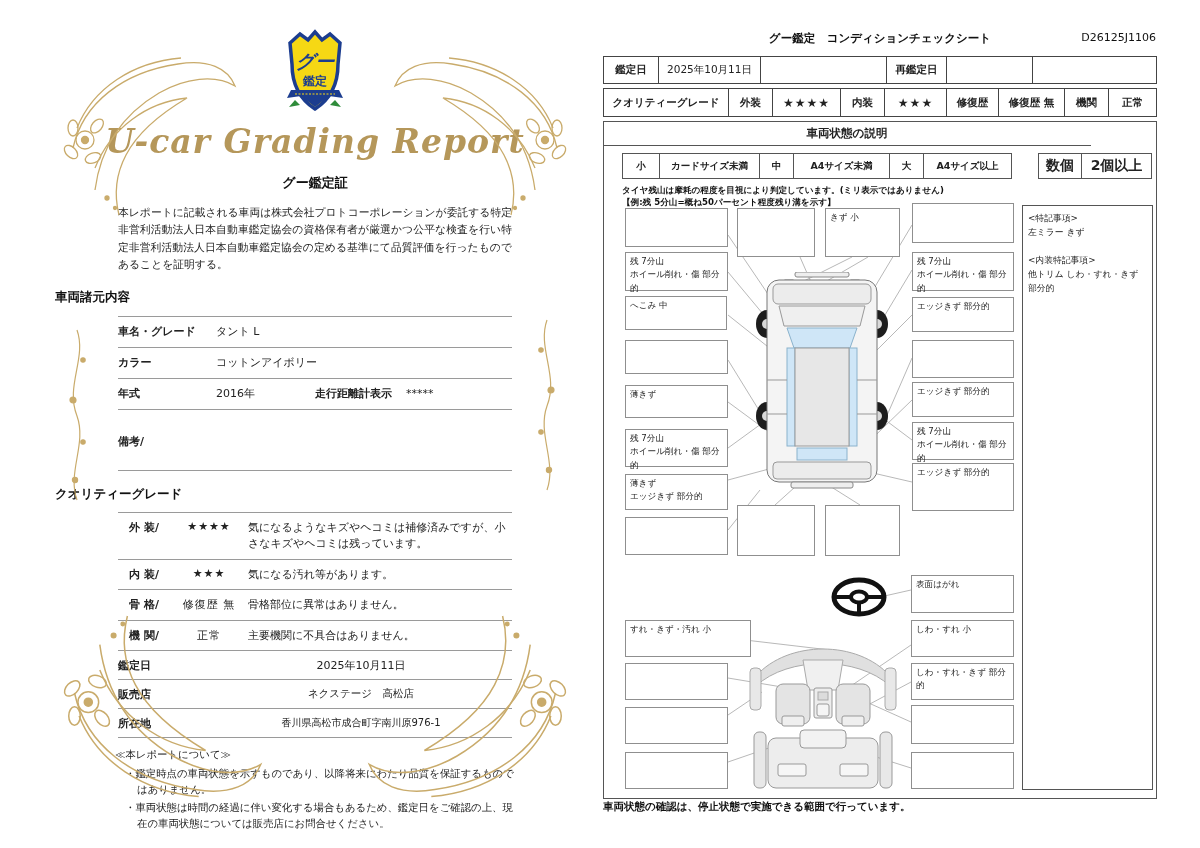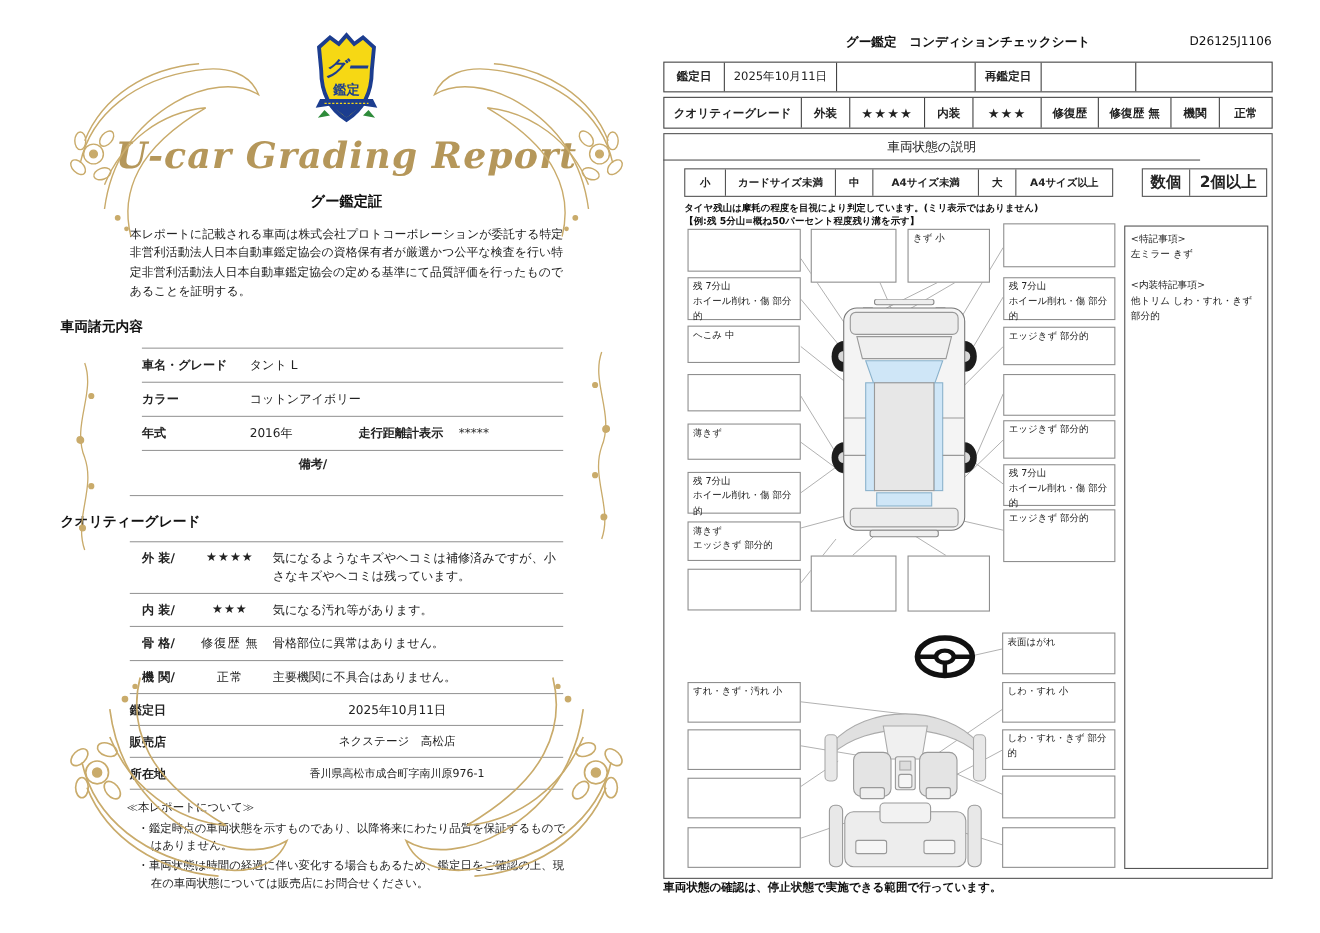--- a/index.html
+++ b/index.html
@@ -9,26 +9,26 @@
   .left-page{position:absolute;left:55px;top:20px;width:520px;height:808px;}
   .deco{position:absolute;left:0;top:0;pointer-events:none;}
   .badge-wrap{text-align:center;padding-top:8px;height:92px;}
   .cert-title{text-align:center;font-family:"DejaVu Serif","Liberation Serif",serif;
               font-style:italic;font-weight:700;font-size:33px;color:#b5975a;margin-top:2px;letter-spacing:1px;}
   .cert-sub{text-align:center;font-weight:700;font-size:13px;margin-top:13px;color:#111;}
   .intro{width:394px;margin:12px auto 0;font-family:"DejaVu Serif","Liberation Serif",serif;
          font-size:10.8px;line-height:1.62;text-align:justify;color:#222;}
   .sec-head{text-align:left;font-weight:700;font-size:12.5px;margin-top:15px;color:#111;}
   .spec{width:394px;margin:10px auto 0;border-bottom:1px solid #9a9a9a;}
-  .srow{display:flex;align-items:center;border-top:1px solid #9a9a9a;min-height:30px;font-size:11px;margin-left:11px;}
+  .srow{display:flex;align-items:center;border-top:1px solid #9a9a9a;min-height:30px;font-size:11px;}
   .srow .lb{font-weight:700;width:92px;flex:none;}
   .srow .vl{margin-left:6px;}
   .srow .lb2{font-weight:700;margin-left:60px;}
   .srow .vl2{margin-left:14px;}
-  .srow.remarks{min-height:36px;align-items:flex-start;padding-top:4px;justify-content:center;}
+  .srow.remarks{min-height:36px;align-items:flex-start;padding-top:24px;}
   .gradeblk{width:394px;margin:0 auto;border-bottom:1px solid #9a9a9a;}
   .grow{display:flex;border-top:1px solid #9a9a9a;padding:7px 0 6px;font-size:11px;}
   .grow .gl{font-weight:700;width:52px;flex:none;text-align:center;}
   .grow .gr{width:78px;flex:none;text-align:center;font-weight:700;letter-spacing:1px;}
   .grow .gd{flex:1;line-height:1.5;}
   .irow{display:flex;border-top:1px solid #9a9a9a;min-height:28px;align-items:center;font-size:11px;}
   .irow .il{font-weight:700;width:92px;flex:none;}
   .irow .iv{flex:1;text-align:center;}
   .notes{width:400px;margin:9px auto 0;font-family:"DejaVu Serif","Liberation Serif",serif;font-size:10.4px;line-height:1.5;}
   .notes .ntitle{margin-bottom:2px;}
@@ -44,21 +44,21 @@
   .t1 > div{border-left:1px solid #444;display:flex;align-items:center;justify-content:center;font-size:10.5px;}
   .t1 > div:first-child{border-left:none;}
   .t1 .hd{font-weight:700;}
   .t2{position:absolute;left:3px;top:88px;width:552px;height:27px;border:1.5px solid #444;
       display:grid;grid-template-columns:124px 44px 68px 44px 62px 52px 66px 44px 1fr;}
   .t2 > div{border-left:1px solid #444;display:flex;align-items:center;justify-content:center;font-size:10.5px;font-weight:700;}
   .t2 > div:first-child{border-left:none;}
   .t2 .stars{font-size:12px;letter-spacing:1px;}
   .mainbox{position:absolute;left:3px;top:121px;width:552px;height:676px;border:1.5px solid #555;background:#fff;}
   .mb-title{position:absolute;left:3px;top:121px;width:488px;height:24px;border-bottom:1px solid #555;
-            display:flex;align-items:center;justify-content:center;font-weight:400;font-size:11.5px;}
+            display:flex;align-items:center;justify-content:center;font-weight:700;font-size:11.5px;}
   .legend{position:absolute;left:22px;top:153px;height:24px;border:1px solid #555;display:grid;
           grid-template-columns:36px 100px 34px 96px 34px 88px;}
   .legend > div{border-left:1px solid #555;display:flex;align-items:center;justify-content:center;font-size:9.5px;font-weight:700;}
   .legend > div:first-child{border-left:none;}
   .legend2{position:absolute;left:438px;top:153px;height:24px;border:1px solid #555;display:grid;grid-template-columns:42px 70px;}
   .legend2 > div{border-left:1px solid #555;display:flex;align-items:center;justify-content:center;font-size:14px;font-weight:700;}
   .legend2 > div:first-child{border-left:none;}
   .tirenote{position:absolute;left:22px;top:184px;font-size:8.6px;font-weight:700;line-height:1.45;color:#111;}
   .cbox{position:absolute;border:1px solid #8f8f8f;background:#fff;font-size:8.6px;line-height:1.55;
         padding:2px 4px;white-space:pre-line;color:#222;box-sizing:border-box;}
@@ -351,21 +351,21 @@
   <div class="cbox" style="left:312px;top:203px;width:102px;height:40px"></div>
   <div class="cbox" style="left:312px;top:252px;width:102px;height:39px">残 7分山
 ホイール削れ・傷 部分的</div>
   <div class="cbox" style="left:312px;top:297px;width:102px;height:35px">エッジきず 部分的</div>
   <div class="cbox" style="left:312px;top:340px;width:102px;height:38px"></div>
   <div class="cbox" style="left:312px;top:382px;width:102px;height:35px">エッジきず 部分的</div>
   <div class="cbox" style="left:312px;top:422px;width:102px;height:38px">残 7分山
 ホイール削れ・傷 部分的</div>
   <div class="cbox" style="left:312px;top:463px;width:102px;height:48px">エッジきず 部分的</div>
 
-  <div class="cbox" style="left:25px;top:620px;width:103px;height:37px">すれ・きず・汚れ 小</div>
+  <div class="cbox" style="left:25px;top:620px;width:126px;height:37px">すれ・きず・汚れ 小</div>
   <div class="cbox" style="left:25px;top:663px;width:103px;height:37px"></div>
   <div class="cbox" style="left:25px;top:707px;width:103px;height:37px"></div>
   <div class="cbox" style="left:25px;top:752px;width:103px;height:37px"></div>
 
   <div class="cbox" style="left:311px;top:575px;width:103px;height:38px">表面はがれ</div>
   <div class="cbox" style="left:311px;top:620px;width:103px;height:37px">しわ・すれ 小</div>
   <div class="cbox" style="left:311px;top:663px;width:103px;height:37px">しわ・すれ・きず 部分的</div>
   <div class="cbox" style="left:311px;top:705px;width:103px;height:39px"></div>
   <div class="cbox" style="left:311px;top:752px;width:103px;height:37px"></div>
 

